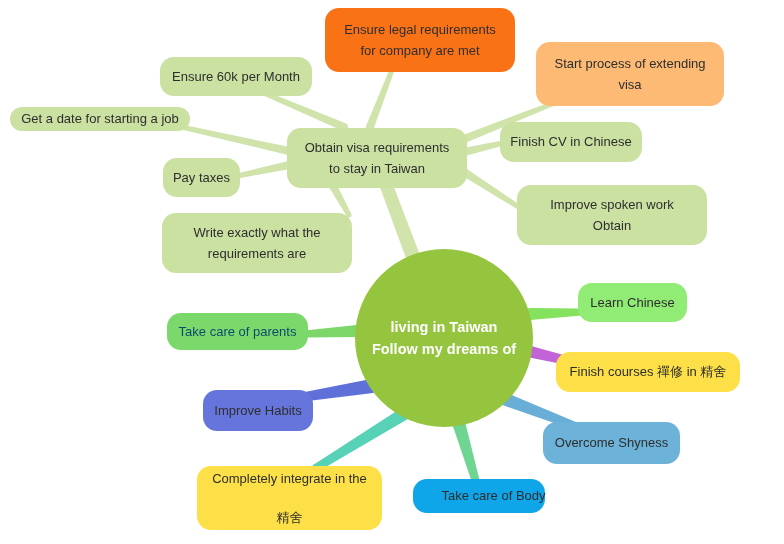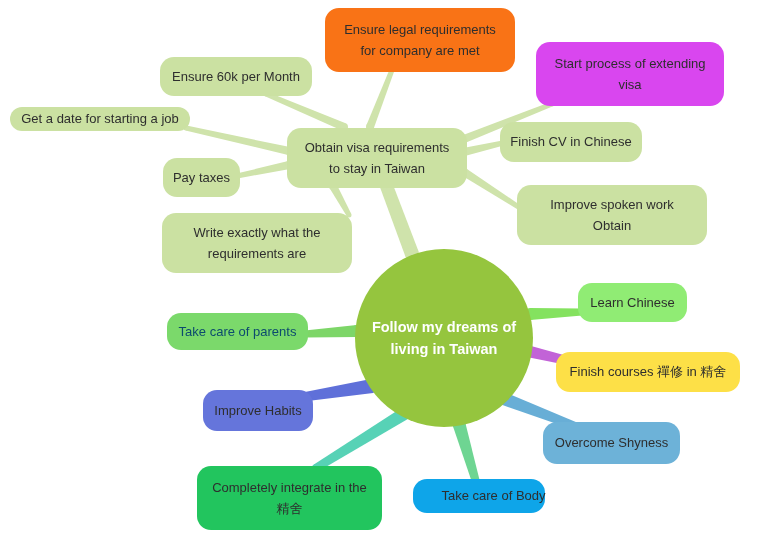--- a/index.html
+++ b/index.html
@@ -148,21 +148,21 @@
     </svg>
   <div id="node-layer">
       <div class="mm-node" style="left: 287px; top: 128px; width: 180px; height: 60px; background: rgb(203, 225, 162); color: rgb(46, 46, 46);">
         <span class="mm-line">Obtain visa requirements</span>
         <span class="mm-line">to stay in Taiwan</span>
       </div>
       <div class="mm-node" style="left: 325px; top: 8px; width: 190px; height: 64px; background: #f97316; color: rgb(46, 46, 46);">
         <span class="mm-line">Ensure legal requirements</span>
         <span class="mm-line">for company are met</span>
       </div>
-      <div class="mm-node" style="left: 536px; top: 42px; width: 188px; height: 64px; background: #d946ef; color: rgb(46, 46, 46);">
+      <div class="mm-node" style="left: 536px; top: 42px; width: 188px; height: 64px; background: #fdba74; color: rgb(46, 46, 46);">
         <span class="mm-line">Start process of extending</span>
         <span class="mm-line">visa</span>
       </div>
       <div class="mm-node" style="left: 160px; top: 57px; width: 152px; height: 39px; background: rgb(203, 225, 162); color: rgb(46, 46, 46);">
         <span class="mm-line">Ensure 60k per Month</span>
       </div>
       <div class="mm-node" style="left: 10px; top: 107px; width: 180px; height: 24px; background: rgb(203, 225, 162); color: rgb(46, 46, 46);">
         <span class="mm-line">Get a date for starting a job</span>
       </div>
       <div class="mm-node" style="left: 500px; top: 122px; width: 142px; height: 40px; background: rgb(203, 225, 162); color: rgb(46, 46, 46);">
@@ -184,28 +184,28 @@
       </div>
       <div class="mm-node" style="left: 556px; top: 352px; width: 184px; height: 40px; background: #fde047; color: rgb(46, 46, 46);">
         <span class="mm-line">Finish courses 禪修 in 精舍</span>
       </div>
       <div class="mm-node" style="left: 543px; top: 422px; width: 137px; height: 42px; background: rgb(109, 178, 216); color: rgb(46, 46, 46);">
         <span class="mm-line">Overcome Shyness</span>
       </div>
       <div class="mm-node" style="left: 413px; top: 479px; width: 132px; height: 34px; background: #0ea5e9; color: rgb(46, 46, 46); padding-left: 37px;">
         <span class="mm-line">Take care of Body</span>
       </div>
-      <div class="mm-node" style="left: 197px; top: 466px; width: 185px; height: 64px; background: #22c55e; color: rgb(46, 46, 46);">
+      <div class="mm-node" style="left: 197px; top: 466px; width: 185px; height: 64px; background: #fde047; color: rgb(46, 46, 46); justify-content: space-between;">
         <span class="mm-line">Completely integrate in the</span>
         <span class="mm-line">精舍</span>
       </div>
       <div class="mm-node" style="left: 203px; top: 390px; width: 110px; height: 41px; background: rgb(101, 117, 219); color: rgb(46, 46, 46);">
         <span class="mm-line">Improve Habits</span>
       </div>
       <div class="mm-node" style="left: 167px; top: 313px; width: 141px; height: 37px; background: rgb(123, 217, 107); color: #0c4a6e;">
         <span class="mm-line">Take care of parents</span>
       </div>
     </div>
   <div id="center-node" class="mm-center" style="left: 355px; top: 249px; width: 178px; height: 178px; background: rgb(149, 197, 62); color: rgb(255, 255, 255);">
+      <span class="mm-line">living in Taiwan</span>
       <span class="mm-line">Follow my dreams of</span>
-      <span class="mm-line">living in Taiwan</span>
     </div>
 </div>
 
 </body></html>

